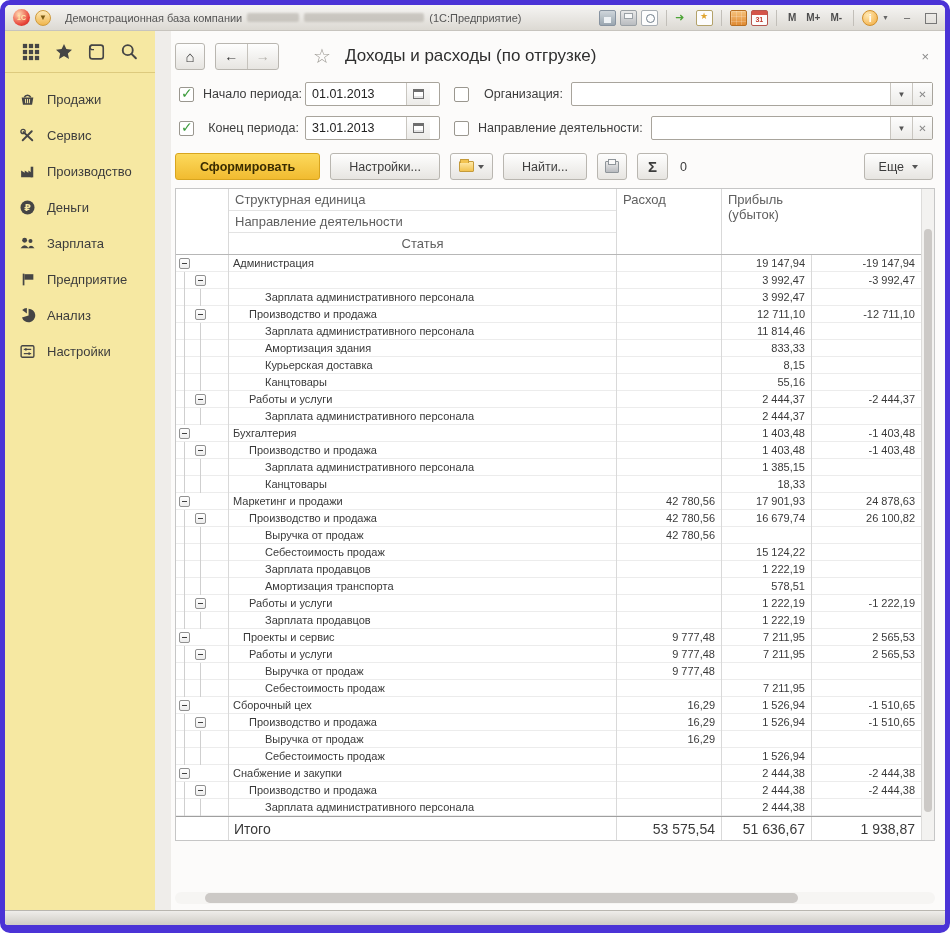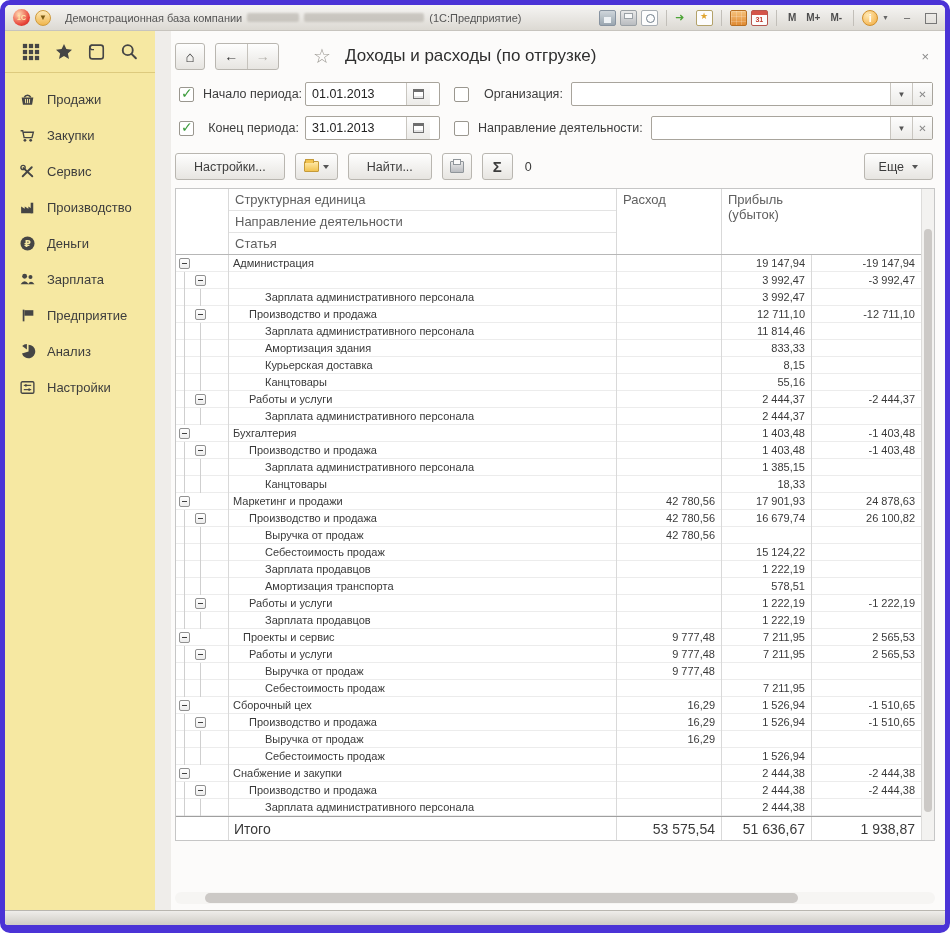--- a/index.html
+++ b/index.html
@@ -93,21 +93,21 @@
   .btn-more { margin-left:auto; gap:8px; padding:0 14px; }
 
   
   .table-outer { flex:1; display:flex; flex-direction:column; min-height:0; padding:0 0 6px 2px;gap:48px; }
   .table-frame { flex:1; border:1px solid #c6c6c6; background:#fff; display:flex; min-height:0; }
   .grid { flex:1; overflow:hidden; display:flex; flex-direction:column; min-width:0; }
   .trow { display:grid; grid-template-columns:52px 1fr 105px 90px 110px; }
   .thead { border-bottom:1px solid #b7b7b7; color:#5f5f5f; }
   .thead .hc { border-left:1px solid #d9d9d9; font-size:13px; padding:3px 6px; }
   .h-group div { font-size:13px; padding:3px 6px; border-bottom:1px solid #e3e3e3; }
-  .h-group div:last-child { border-bottom:0; }
+  .h-group div:last-child { border-bottom:0;text-align:center; }
   .rows { }
   .drow { height:17px; line-height:17px; font-size:11px; color:#3a3a3a; border-bottom:1px solid #ececec; }
   .tree-cell { position:relative; }
   .guide { position:absolute; top:0; bottom:0; width:1px; background:#cfcfcf; }
   .expander { position:absolute; top:3px; width:11px; height:11px; border:1px solid #919191; border-radius:2px; background:linear-gradient(#fff,#ececec); }
   .expander::after { content:""; position:absolute; left:2px; right:2px; top:4px; height:1px; background:#3f3f3f; }
   .name-cell { border-left:1px solid #d9d9d9; white-space:nowrap; overflow:hidden; }
   .num-cell { border-left:1px solid #d9d9d9; text-align:right; padding-right:6px; white-space:nowrap; }
   .total-row { height:26px; line-height:25px; border-top:1px solid #9f9f9f; font-size:14px; color:#3a3a3a; }
   .total-row .name-cell { padding-left:5px; font-size:14px; }
@@ -202,30 +202,20 @@
                   <line x1="8" y1="7.5" x2="8" y2="11.5"></line>
                   <line x1="10" y1="7.5" x2="9.7" y2="11.5"></line>
                 </g>
               </svg>
             </span>
             <span>Продажи</span>
           </div>
           <div class="sb-item">
             <span class="sb-icon">
               <svg viewBox="0 0 16 16">
-                <path d="M1.5 3.5 h2 l1.3 6.5 h7.4 l1.3 -5 h-9" fill="none" stroke="#454545" stroke-width="1.3"></path>
-                <circle cx="5.6" cy="12.5" r="1.3" fill="#454545"></circle>
-                <circle cx="11" cy="12.5" r="1.3" fill="#454545"></circle>
-              </svg>
-            </span>
-            <span>Закупки</span>
-          </div>
-          <div class="sb-item">
-            <span class="sb-icon">
-              <svg viewBox="0 0 16 16">
                 <g stroke="#454545" stroke-width="1.8" stroke-linecap="round">
                   <line x1="4.2" y1="4.8" x2="12.5" y2="12.5"></line>
                   <line x1="12" y1="4" x2="3.5" y2="12.5"></line>
                 </g>
                 <circle cx="3.8" cy="4.2" r="2" fill="none" stroke="#454545" stroke-width="1.3"></circle>
               </svg>
             </span>
             <span>Сервис</span>
           </div>
           <div class="sb-item">
@@ -344,20 +334,21 @@
           <span class="f-label" style="">Направление деятельности:</span>
           <span class="combo">
             <span class="combo-val"></span>
             <span class="combo-dd">▼</span>
             <span class="combo-x">✕</span>
           </span>
         </div>
       </div>
 
       <div class="toolbar">
+        <div class="btn btn-generate">Сформировать</div>
         <div class="btn">Настройки...</div>
         <div class="btn btn-variants">
           <span class="folder-ic"></span>
           <span class="tri-down"></span>
         </div>
         <div class="btn">Найти...</div>
         <div class="btn btn-icon">
             <span class="print-glyph"></span>
           </div>
         <div class="btn btn-sigma">Σ</div>

